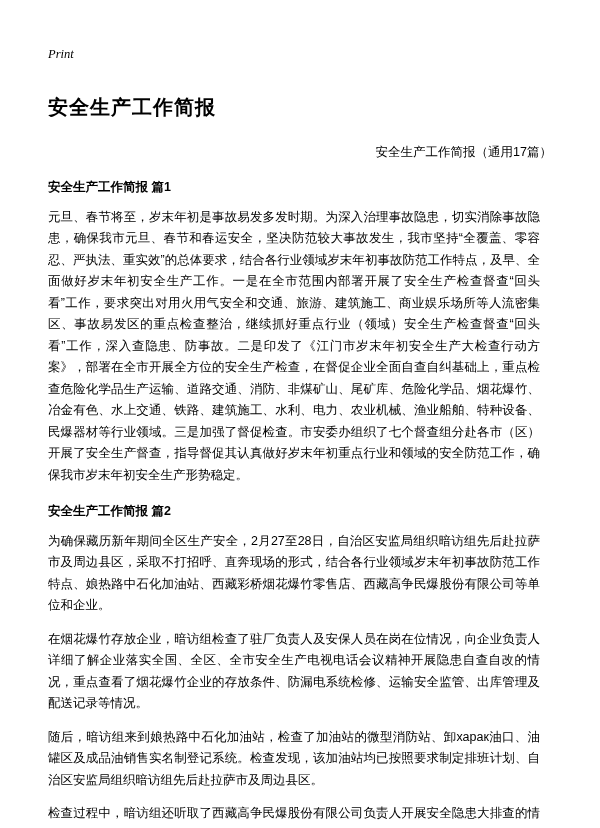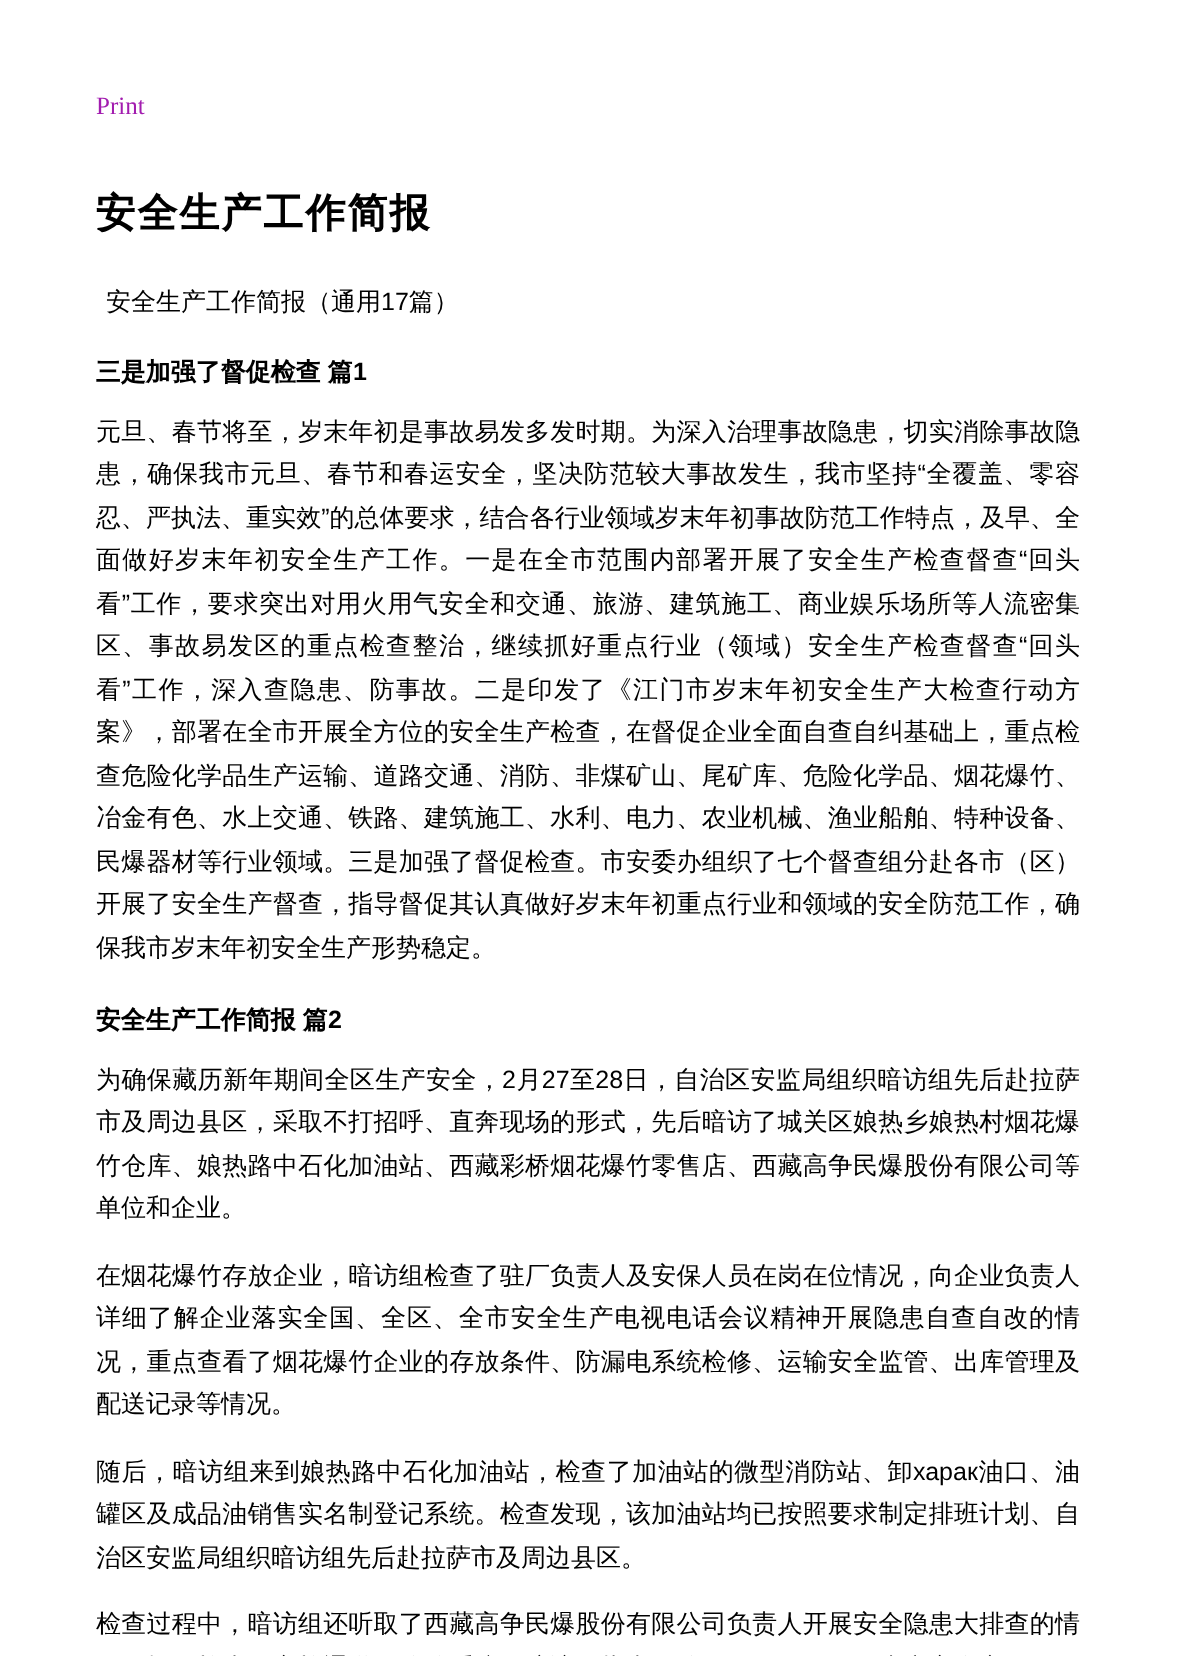--- a/index.html
+++ b/index.html
@@ -16,38 +16,40 @@
   }
   .page {
     position: relative;
     width: 600px;
     height: 828px;
     box-sizing: border-box;
     padding: 44px 48px 0 48px;
   }
   .print-link {
     font-size: 12.5px;
-    color: #a21caf;
+    color: #000000;
     text-decoration: none;
     display: inline-block;
     margin-bottom: 26px;
     font-family: "Liberation Serif", serif;
+    font-style: italic;
   }
   .doc-title {
     text-align: left;
     font-size: 20px;
     font-weight: bold;
     letter-spacing: 1px;
     margin: 6px 0 22px 0;
     font-family: "Liberation Sans", sans-serif;
   }
   .subtitle {
     font-size: 12.5px;
-    margin: 0 0 16px 5px;
+    margin: 0 0 16px 16px;
     line-height: 1.5;
+    text-align: right;
   }
   .section-heading {
     font-size: 12.5px;
     font-weight: bold;
     margin: 16px 0 10px 0;
     line-height: 1.5;
   }
   .para {
     font-size: 12.5px;
     line-height: 1.72;
@@ -60,22 +62,22 @@
 <body>
 
 <div class="page">
 
   <a href="#" class="print-link">Print</a>
 
   <h1 class="doc-title">安全生产工作简报</h1>
 
   <p class="subtitle">安全生产工作简报（通用17篇）</p>
 
-  <h2 class="section-heading">三是加强了督促检查 篇1</h2>
+  <h2 class="section-heading">安全生产工作简报 篇1</h2>
   <p class="para">元旦、春节将至，岁末年初是事故易发多发时期。为深入治理事故隐患，切实消除事故隐患，确保我市元旦、春节和春运安全，坚决防范较大事故发生，我市坚持“全覆盖、零容忍、严执法、重实效”的总体要求，结合各行业领域岁末年初事故防范工作特点，及早、全面做好岁末年初安全生产工作。一是在全市范围内部署开展了安全生产检查督查“回头看”工作，要求突出对用火用气安全和交通、旅游、建筑施工、商业娱乐场所等人流密集区、事故易发区的重点检查整治，继续抓好重点行业（领域）安全生产检查督查“回头看”工作，深入查隐患、防事故。二是印发了《江门市岁末年初安全生产大检查行动方案》，部署在全市开展全方位的安全生产检查，在督促企业全面自查自纠基础上，重点检查危险化学品生产运输、道路交通、消防、非煤矿山、尾矿库、危险化学品、烟花爆竹、冶金有色、水上交通、铁路、建筑施工、水利、电力、农业机械、渔业船舶、特种设备、民爆器材等行业领域。三是加强了督促检查。市安委办组织了七个督查组分赴各市（区）开展了安全生产督查，指导督促其认真做好岁末年初重点行业和领域的安全防范工作，确保我市岁末年初安全生产形势稳定。</p>
 
   <h2 class="section-heading">安全生产工作简报 篇2</h2>
-  <p class="para">为确保藏历新年期间全区生产安全，2月27至28日，自治区安监局组织暗访组先后赴拉萨市及周边县区，采取不打招呼、直奔现场的形式，先后暗访了城关区娘热乡娘热村烟花爆竹仓库、娘热路中石化加油站、西藏彩桥烟花爆竹零售店、西藏高争民爆股份有限公司等单位和企业。</p>
+  <p class="para">为确保藏历新年期间全区生产安全，2月27至28日，自治区安监局组织暗访组先后赴拉萨市及周边县区，采取不打招呼、直奔现场的形式，结合各行业领域岁末年初事故防范工作特点、娘热路中石化加油站、西藏彩桥烟花爆竹零售店、西藏高争民爆股份有限公司等单位和企业。</p>
   <p class="para">在烟花爆竹存放企业，暗访组检查了驻厂负责人及安保人员在岗在位情况，向企业负责人详细了解企业落实全国、全区、全市安全生产电视电话会议精神开展隐患自查自改的情况，重点查看了烟花爆竹企业的存放条件、防漏电系统检修、运输安全监管、出库管理及配送记录等情况。</p>
   <p class="para">随后，暗访组来到娘热路中石化加油站，检查了加油站的微型消防站、卸харак油口、油罐区及成品油销售实名制登记系统。检查发现，该加油站均已按照要求制定排班计划、自治区安监局组织暗访组先后赴拉萨市及周边县区。</p>
   <p class="para">检查过程中，暗访组还听取了西藏高争民爆股份有限公司负责人开展安全隐患大排查的情况汇报，检查了安检通道及监控系统。暗访组指出，除了要确保厂区的生产安全之外，更要提升自身的安全防范意识。</p>
 
 </div>
 
 </body></html>

